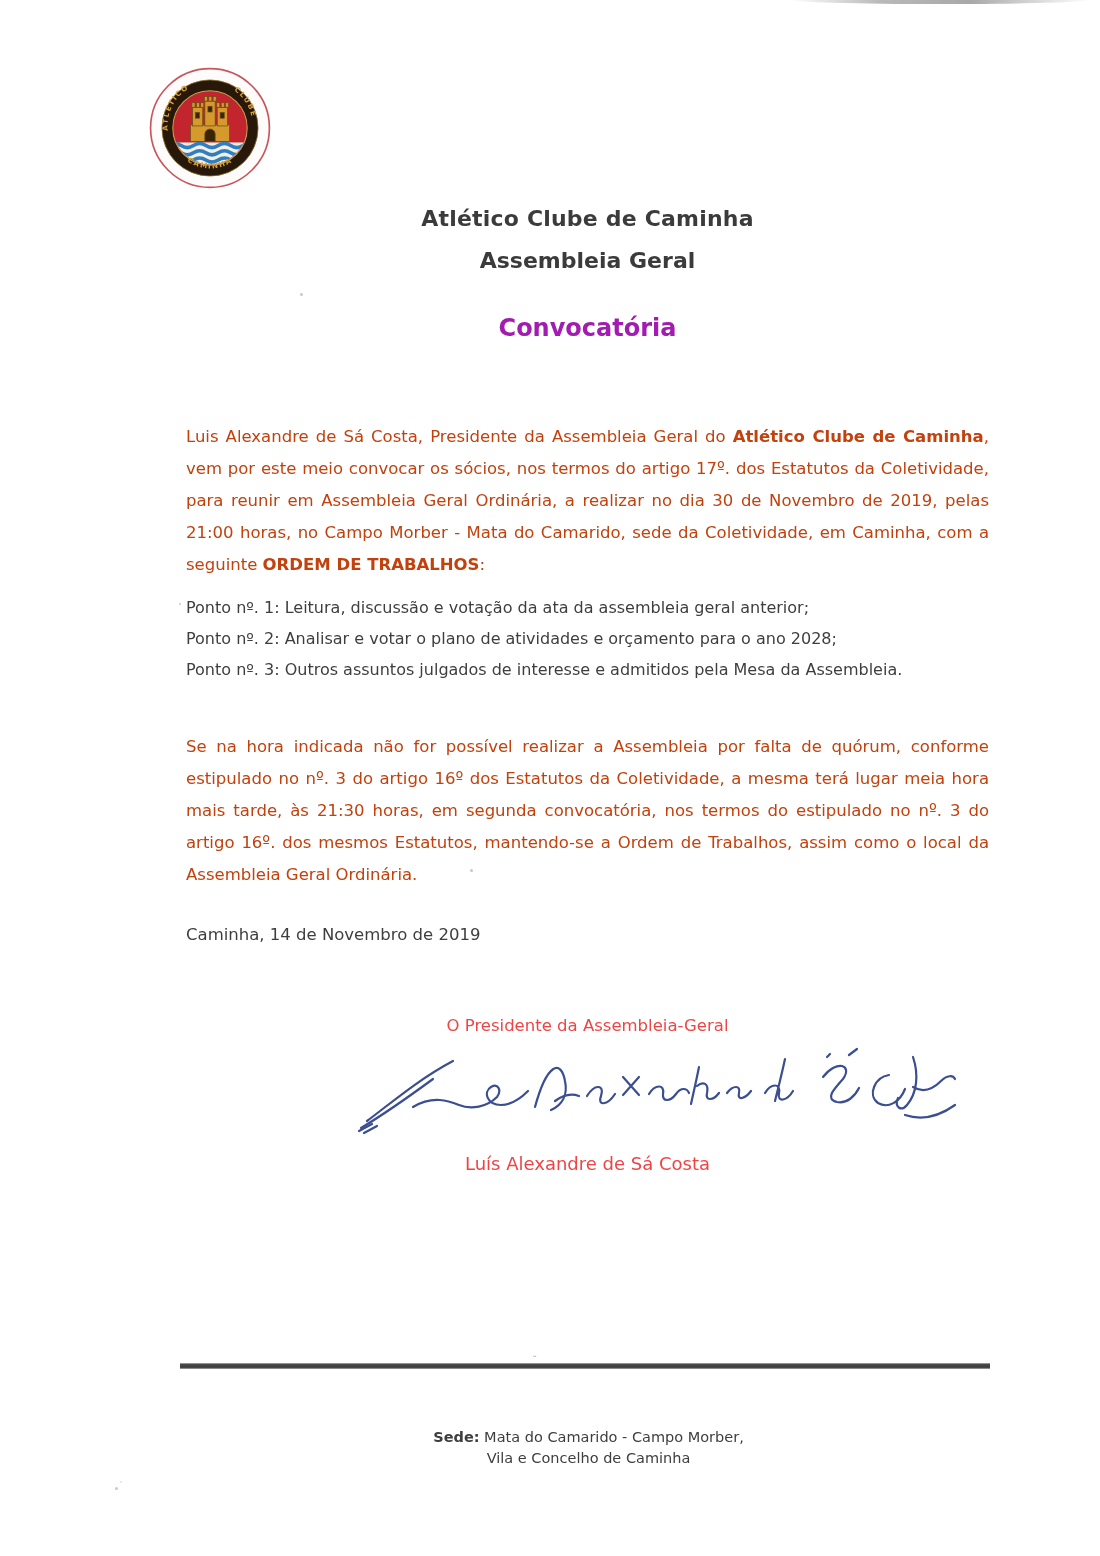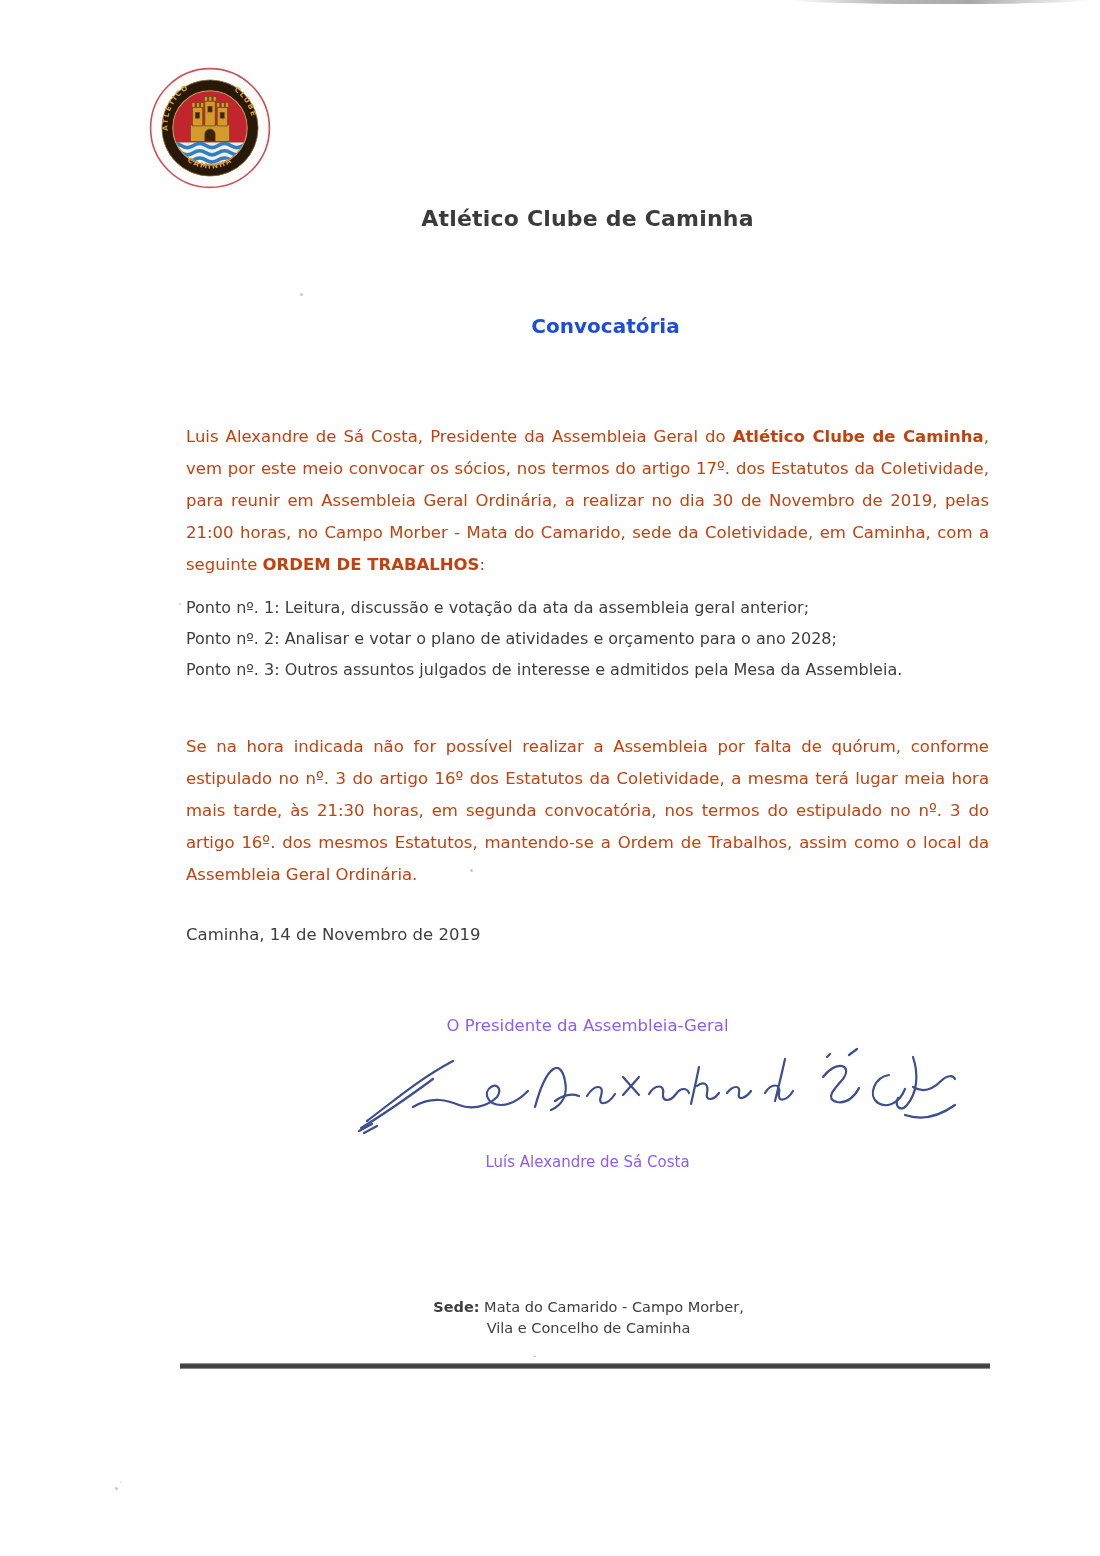--- a/index.html
+++ b/index.html
@@ -14,44 +14,44 @@
     background:linear-gradient(to right, rgba(255,255,255,0), #b9b9b9 30%, #a8a8a8 60%, rgba(255,255,255,0));
     border-radius:0 0 50% 50%/0 0 100% 100%;
   }
   .speck { position:absolute; background:#9a9a9a; border-radius:50%; opacity:.55; }
 
   .logo { position:absolute; left:148px; top:64px; width:124px; height:128px; }
 
   .title-block { position:absolute; left:185px; top:206px; width:805px; text-align:center; color:#3b3b3b; }
   .title    { font-size:22px; font-weight:bold; letter-spacing:.2px; }
   .subtitle { font-size:22px; font-weight:bold; margin-top:17px; }
-  .heading  { position:absolute; left:203px; top:314px; width:805px; text-align:center;
-              font-size:20px; font-weight:bold; color:#1d4ed8; }
+  .heading  { position:absolute; left:185px; top:314px; width:805px; text-align:center;
+              font-size:24px; font-weight:bold; color:#a21caf; }
 
   .para { position:absolute; left:186px; width:803px; font-size:16.5px; line-height:32px;
           text-align:justify; color:#c2410c; }
   .p1 { top:404px; }
   .p2 { top:707px;margin-top:24px; }
   .b  { font-weight:bold; }
 
   .agenda { position:absolute; left:186px; top:592px; width:830px; font-size:16px; color:#3e3e3e; }
   .agenda .item { line-height:31px; white-space:nowrap; }
 
   .date { position:absolute; left:186px; top:925px; font-size:16.5px; color:#3e3e3e;text-align:center; }
 
   .sig-block { position:absolute; left:185px; top:1016px; width:805px; text-align:center;
-               font-size:16.5px; color:#8b5cf6; }
+               font-size:16.5px; color:#ef4444; }
   .sig-svg  { display:block; margin:8px 0 0 172px; }
-  .sig-name { margin-top:14px; font-size:15px; }
+  .sig-name { margin-top:14px; font-size:18px; }
 
   .footer-rule {
     position:absolute; left:180px; top:1363px; width:810px; height:6px;
     background:linear-gradient(to bottom,#bdbdbd 0,#4a4a4a 22%,#3a3a3a 72%,#ababab 100%);
   }
-  .footer-text { position:absolute; left:186px; top:1297px; width:805px; text-align:center;
+  .footer-text { position:absolute; left:186px; top:1427px; width:805px; text-align:center;
                  font-size:14.5px; line-height:21px; color:#3e3e3e; }
   .rule-mark { position:absolute; left:533px; top:1352px; font-size:9px; color:#8b8b8b; }
 </style>
 </head>
 <body>
 
 <div class="page">
 
   <div class="top-shadow"></div>
 
@@ -96,20 +96,21 @@
 
     <g font-family="DejaVu Sans, Liberation Sans, sans-serif" font-size="7" font-weight="bold" fill="#d9a43a" letter-spacing="1.4">
       <text><textPath href="#arcTop" startOffset="5%">ATLETICO</textPath></text>
       <text><textPath href="#arcTop" startOffset="66%">CLUBE</textPath></text>
       <text text-anchor="middle"><textPath href="#arcBottom" startOffset="50%">CAMINHA</textPath></text>
     </g>
   </svg>
 
   <div class="title-block">
     <div class="title">Atlético Clube de Caminha</div>
+    <div class="subtitle">Assembleia Geral</div>
   </div>
   <div class="heading">Convocatória</div>
 
   <p class="para p1"><span>Luis Alexandre de Sá Costa, Presidente da Assembleia Geral do </span><span class="b">Atlético Clube de Caminha</span><span>, vem por este meio convocar os sócios, nos termos do artigo 17º. dos Estatutos da Coletividade, para reunir em Assembleia Geral Ordinária, a realizar no dia 30 de Novembro de 2019, pelas 21:00 horas, no Campo Morber - Mata do Camarido, sede da Coletividade, em Caminha, com a seguinte </span><span class="b">ORDEM DE TRABALHOS</span><span>:</span></p>
 
   <div class="agenda">
     <div class="item">Ponto nº. 1: Leitura, discussão e votação da ata da assembleia geral anterior;</div>
     <div class="item">Ponto nº. 2: Analisar e votar o plano de atividades e orçamento para o ano 2028;</div>
     <div class="item">Ponto nº. 3: Outros assuntos julgados de interesse e admitidos pela Mesa da Assembleia.</div>
   </div>

